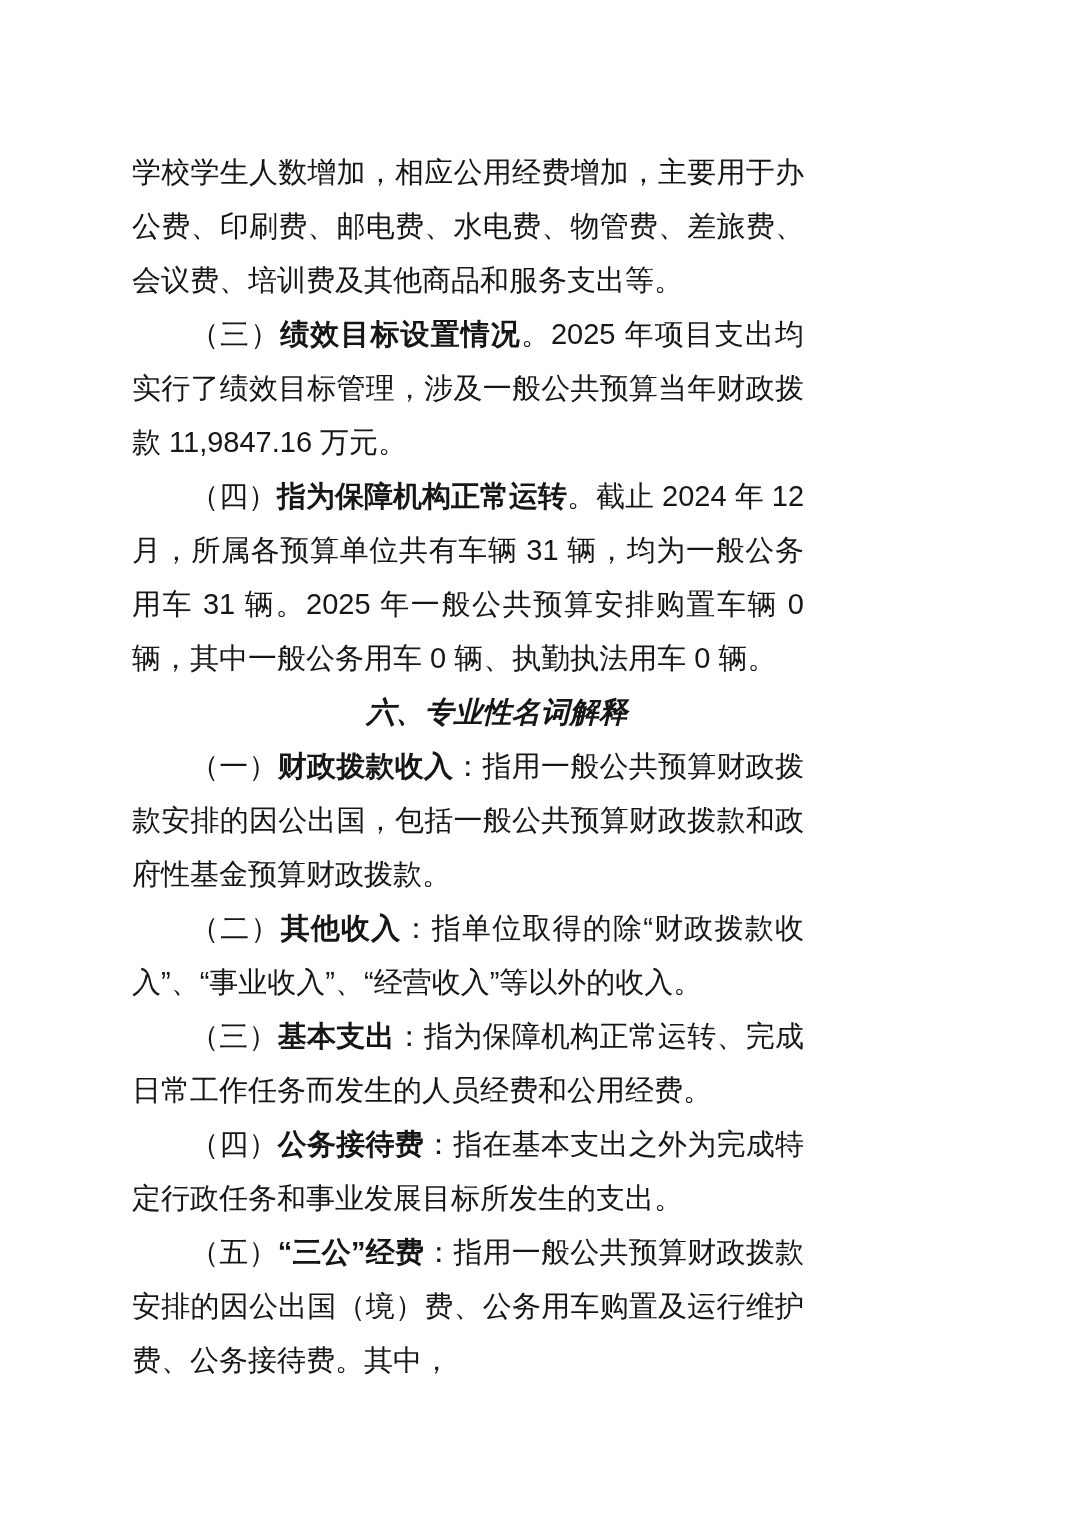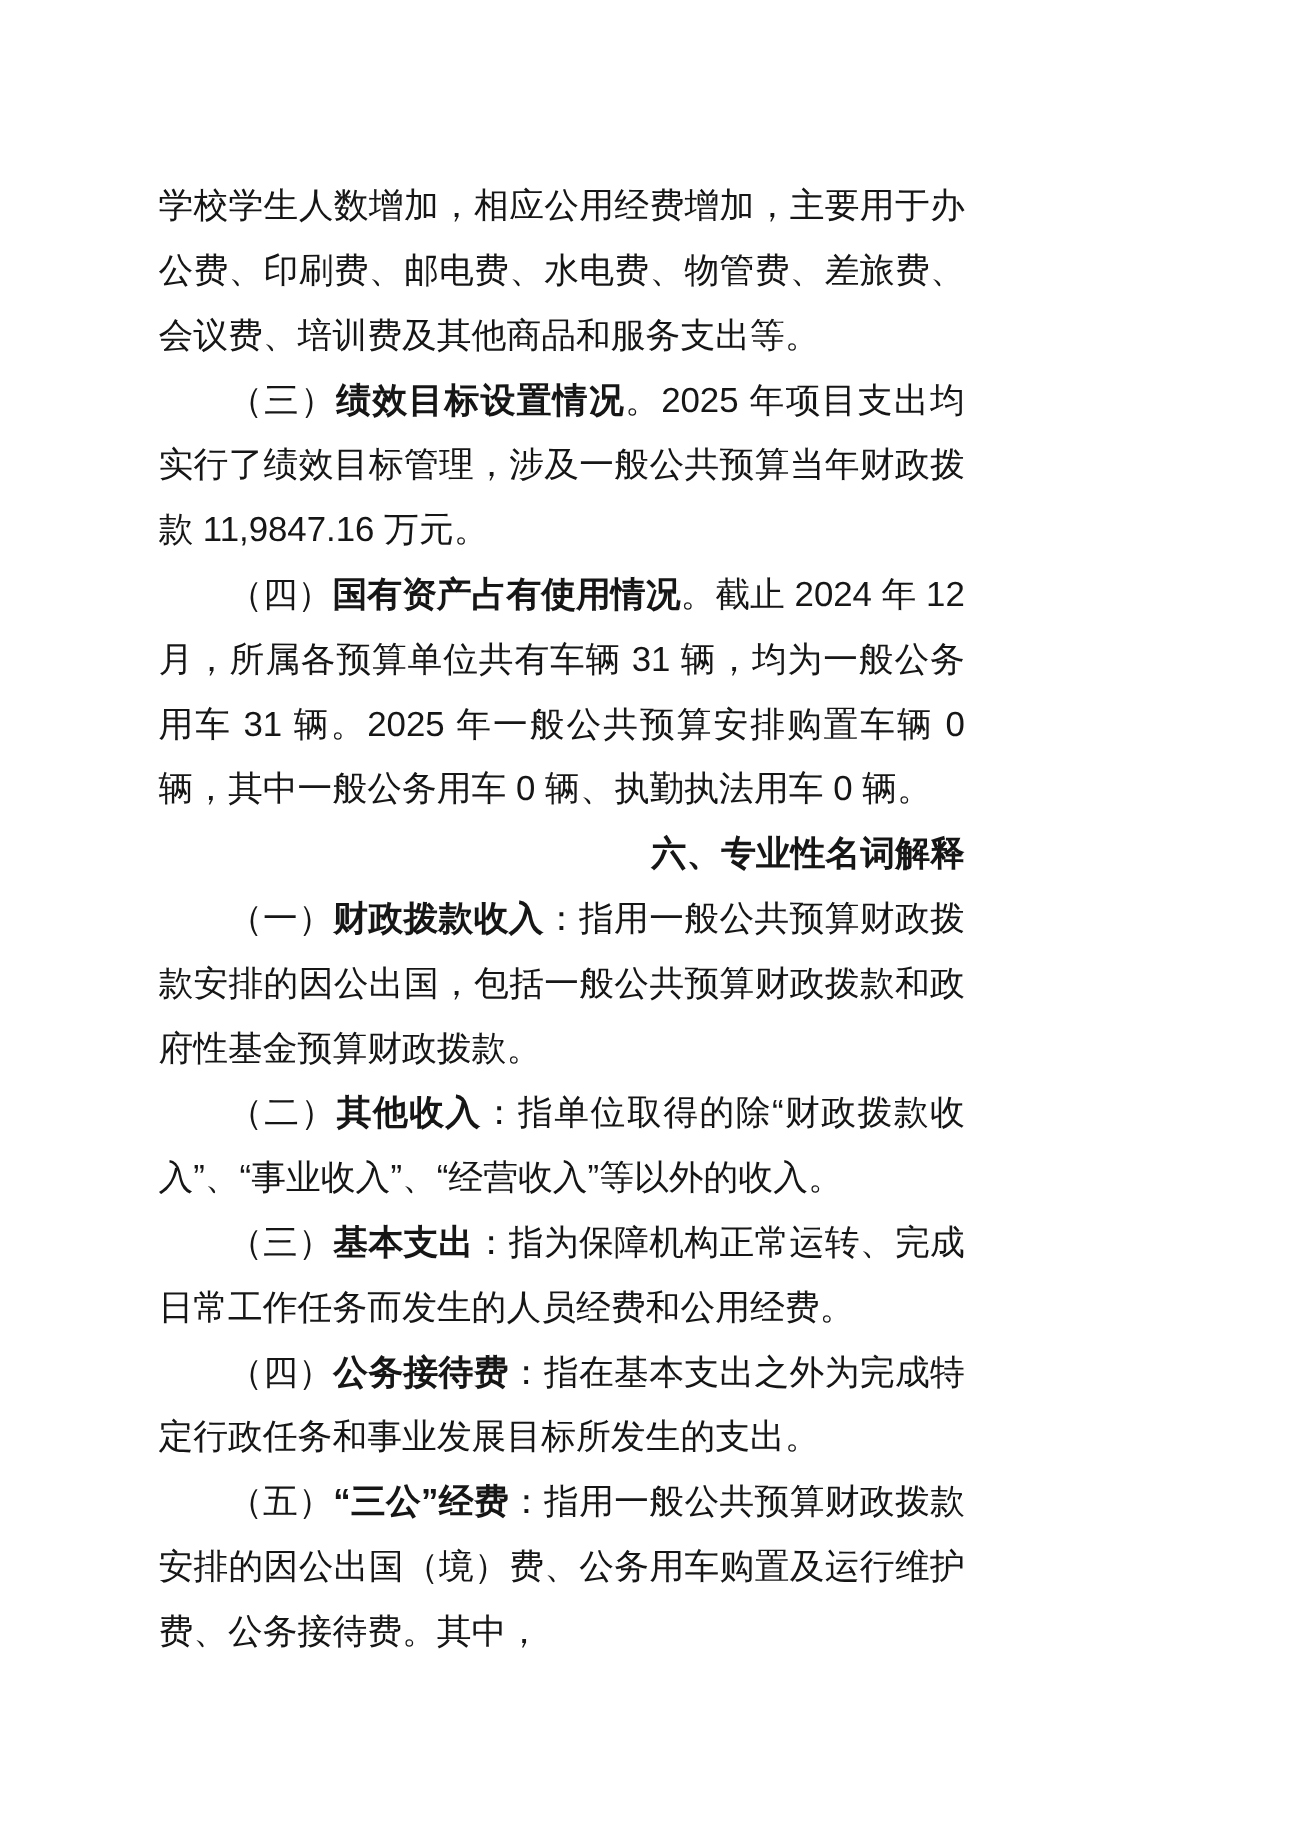--- a/index.html
+++ b/index.html
@@ -29,34 +29,35 @@
     text-align: justify;
     text-justify: inter-character;
     text-indent: 58px;
     word-break: normal;
   }
   .doc-body p.continuation {
     text-indent: 0;
   }
   .doc-body p.heading {
     font-weight: 700;
-    text-align: right;
+    text-align: center;
+    font-style: italic;
   }
   .doc-body .bold {
     font-weight: 700;
   }
 </style>
 </head>
 <body>
 
 <div class="page">
   <div class="doc-body">
       <p class="continuation"><span>学校学生人数增加，相应公用经费增加，主要用于办公费、印刷费、邮电费、水电费、物管费、差旅费、会议费、培训费及其他商品和服务支出等。</span></p>
       <p class="body"><span>（三）</span><span class="bold">绩效目标设置情况</span><span>。2025 年项目支出均实行了绩效目标管理，涉及一般公共预算当年财政拨款 11,9847.16 万元。</span></p>
-      <p class="body"><span>（四）</span><span class="bold">国有资产占有使用情况</span><span>。截止 2024 年 12 月，所属各预算单位共有车辆 31 辆，均为一般公务用车 31 辆。2025 年一般公共预算安排购置车辆 0 辆，其中一般公务用车 0 辆、执勤执法用车 0 辆。</span></p>
+      <p class="body"><span>（四）</span><span class="bold">指为保障机构正常运转</span><span>。截止 2024 年 12 月，所属各预算单位共有车辆 31 辆，均为一般公务用车 31 辆。2025 年一般公共预算安排购置车辆 0 辆，其中一般公务用车 0 辆、执勤执法用车 0 辆。</span></p>
       <p class="heading"><span class="bold">六、专业性名词解释</span></p>
       <p class="body"><span>（一）</span><span class="bold">财政拨款收入</span><span>：指用一般公共预算财政拨款安排的因公出国，包括一般公共预算财政拨款和政府性基金预算财政拨款。</span></p>
       <p class="body"><span>（二）</span><span class="bold">其他收入</span><span>：指单位取得的除“财政拨款收入”、“事业收入”、“经营收入”等以外的收入。</span></p>
       <p class="body"><span>（三）</span><span class="bold">基本支出</span><span>：指为保障机构正常运转、完成日常工作任务而发生的人员经费和公用经费。</span></p>
       <p class="body"><span>（四）</span><span class="bold">公务接待费</span><span>：指在基本支出之外为完成特定行政任务和事业发展目标所发生的支出。</span></p>
       <p class="body"><span>（五）</span><span class="bold">“三公”经费</span><span>：指用一般公共预算财政拨款安排的因公出国（境）费、公务用车购置及运行维护费、公务接待费。其中，</span></p>
     </div>
 </div>
 
 </body></html>

